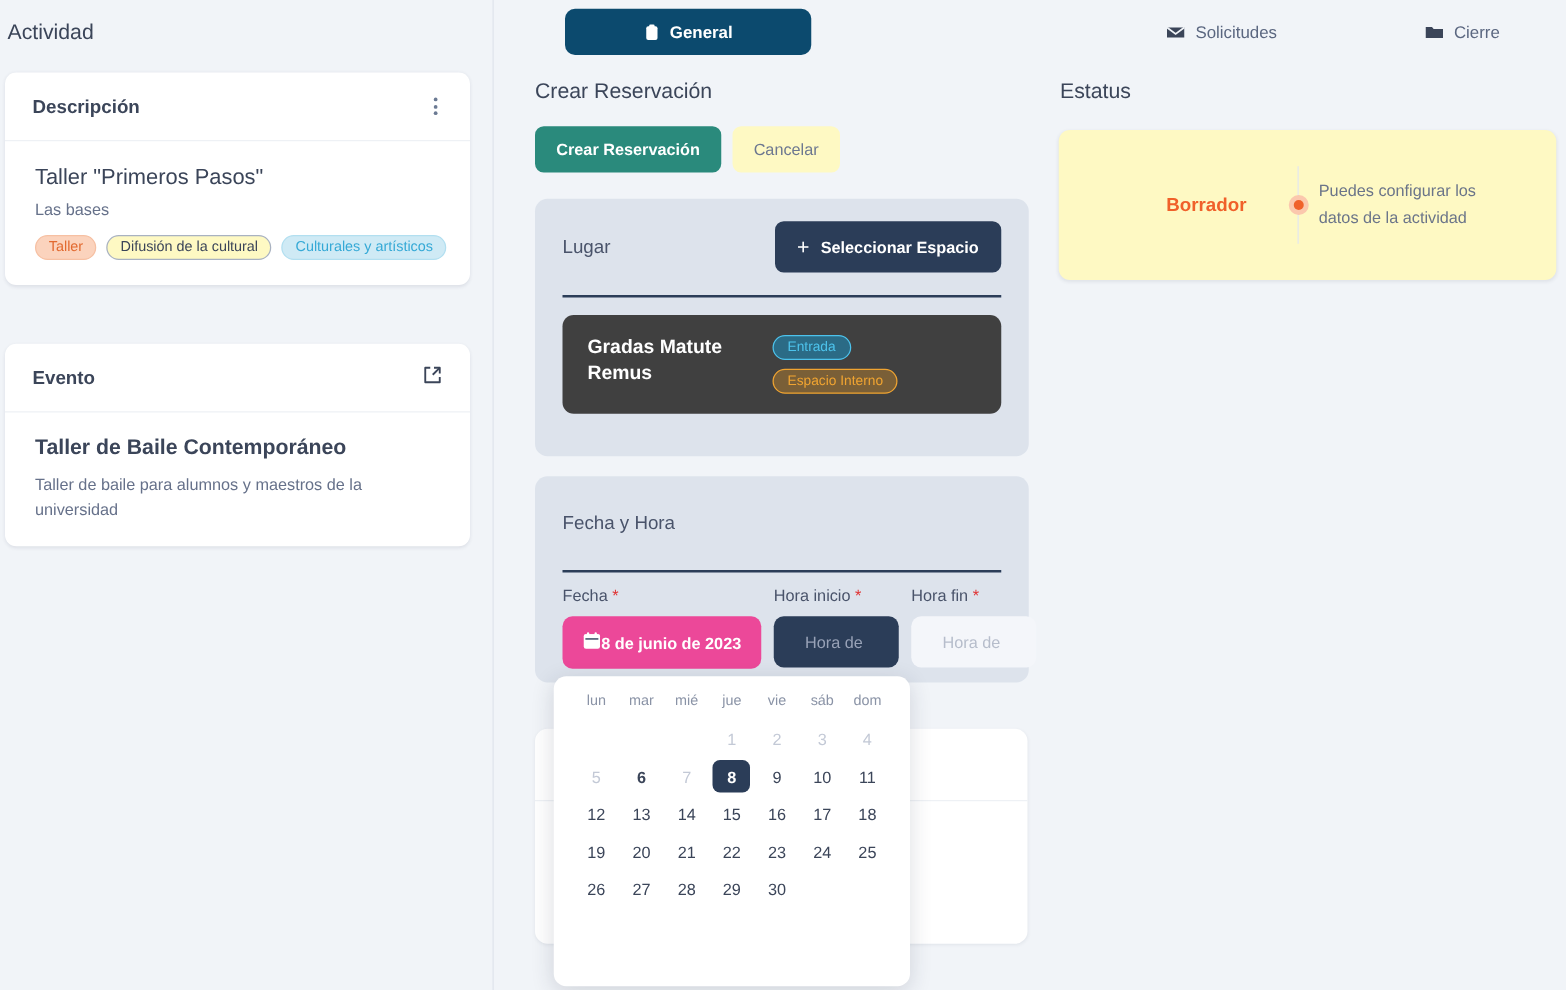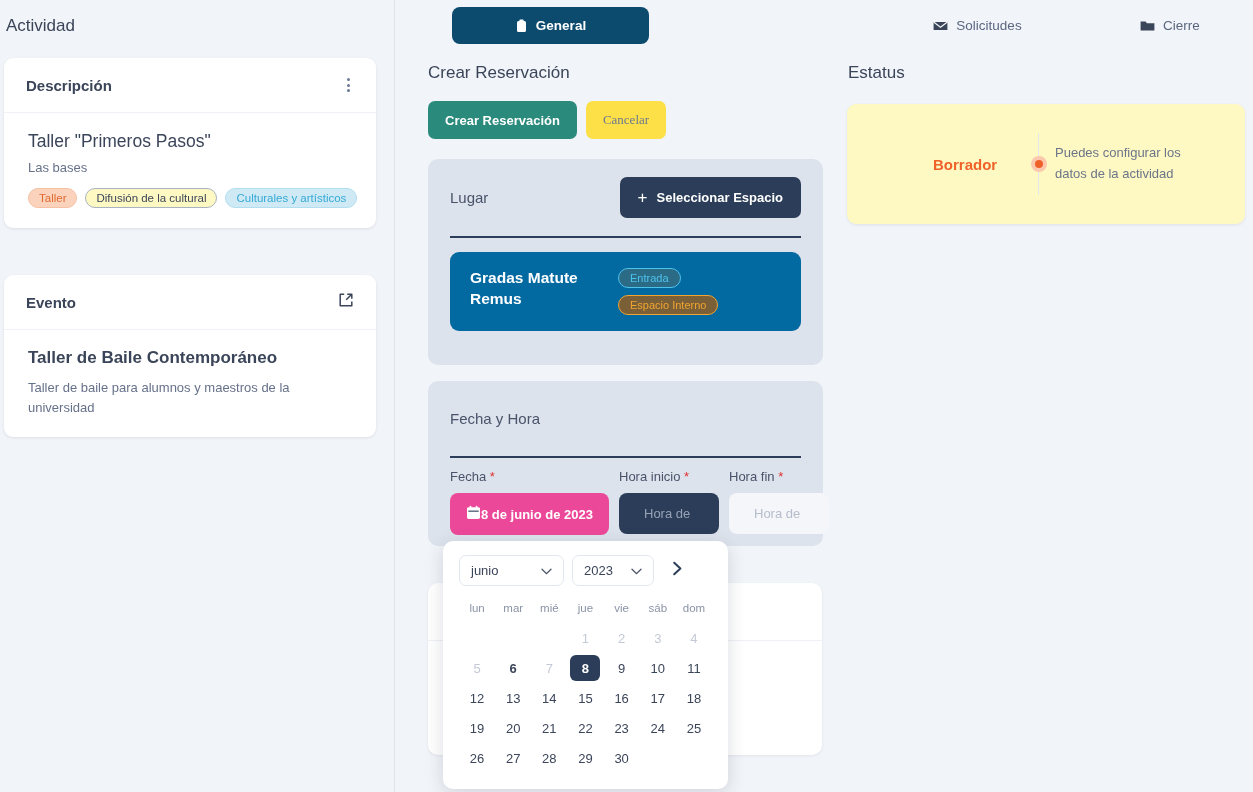--- a/index.html
+++ b/index.html
@@ -75,21 +75,21 @@
   
   .center-col { position: absolute; left: 420px; top: 0; width: 415px; height: 792px; }
   #crear-heading { position: absolute; left: 8px; top: 63px; }
   .btn-row { position: absolute; left: 8px; top: 101px; display: flex; gap: 9px; }
   .btn {
     border: none; border-radius: 7px; font-size: 13px; font-weight: bold;
     cursor: pointer; font-family: "Liberation Sans", sans-serif;
     padding: 11px 17px;
   }
   .btn-primary { background: #2a8a7c; color: #ffffff; }
-  .btn-ghost { background: #fde047; color: #6d7890; font-weight: normal; font-family: Liberation Serif, serif; }
+  .btn-ghost { background: #fef9c3; color: #6d7890; font-weight: normal; }
 
   .panel {
     position: absolute; background: #dde3ec; border-radius: 10px;
   }
   #lugar-panel { left: 8px; top: 159px; width: 395px; height: 206px; }
   #fecha-panel { left: 8px; top: 381px; width: 395px; height: 165px; }
   .panel-head {
     display: flex; align-items: center; justify-content: space-between;
     padding: 0 22px; height: 77px;
   }
@@ -98,21 +98,21 @@
     background: #2b3d58; color: #fff; border: none; border-radius: 7px;
     font-size: 13px; font-weight: bold; padding: 12px 18px; cursor: pointer;
     display: flex; align-items: center; gap: 9px;
     font-family: "Liberation Sans", sans-serif;
   }
   .plus { font-size: 17px; line-height: 1; font-weight: normal; }
   .panel-rule {
     height: 2px; background: #2b3d58; margin: 0 22px;
   }
   .venue {
-    margin: 14px 22px 0 22px; background: #0369a1; border-radius: 9px;
+    margin: 14px 22px 0 22px; background: #404040; border-radius: 9px;
     padding: 16px 20px; display: flex; gap: 18px; align-items: flex-start;
   }
   .venue-name { font-size: 15.5px; color: #ffffff; font-weight: bold; line-height: 1.35; width: 130px; }
   .venue-badges { display: flex; flex-direction: column; gap: 7px; align-items: flex-start; }
   .badge { font-size: 11px; padding: 3px 11px; border-radius: 11px; border: 1px solid transparent; }
 
   #fecha-panel .panel-head { height: 75px; }
   .field-row { display: flex; gap: 10px; margin: 11px 22px 0 22px; }
   .field label { display: block; font-size: 13px; color: #49536a; margin-bottom: 9px; }
   .req { color: #e03131; }
@@ -338,43 +338,20 @@
         </div>
       </div>
     </div>
   </div>
 
   <div id="behind-card">
     <div class="bc-rule"></div>
   </div>
 
   <div id="calendar">
-    <div class="cal-head">
-      <div class="sel sel-month">
-        <span>junio</span>
-        <span class="chev">
-          <svg width="11" height="7" viewBox="0 0 11 7">
-              <path d="M1 1.3 L5.5 5.6 L10 1.3" stroke="#4a5568" stroke-width="1.3" fill="none" stroke-linecap="round"></path>
-            </svg>
-        </span>
-      </div>
-      <div class="sel sel-year">
-        <span>2023</span>
-        <span class="chev">
-          <svg width="11" height="7" viewBox="0 0 11 7">
-              <path d="M1 1.3 L5.5 5.6 L10 1.3" stroke="#4a5568" stroke-width="1.3" fill="none" stroke-linecap="round"></path>
-            </svg>
-        </span>
-      </div>
-      <span class="cal-next">
-        <svg width="11" height="15" viewBox="0 0 11 15">
-            <path d="M2.2 1.8 L8.4 7.5 L2.2 13.2" stroke="#2b3d58" stroke-width="2" fill="none" stroke-linecap="round" stroke-linejoin="round"></path>
-          </svg>
-      </span>
-    </div>
     <table class="cal">
       <thead>
         <tr>
           <th>lun</th>
           <th>mar</th>
           <th>mié</th>
           <th>jue</th>
           <th>vie</th>
           <th>sáb</th>
           <th>dom</th>

